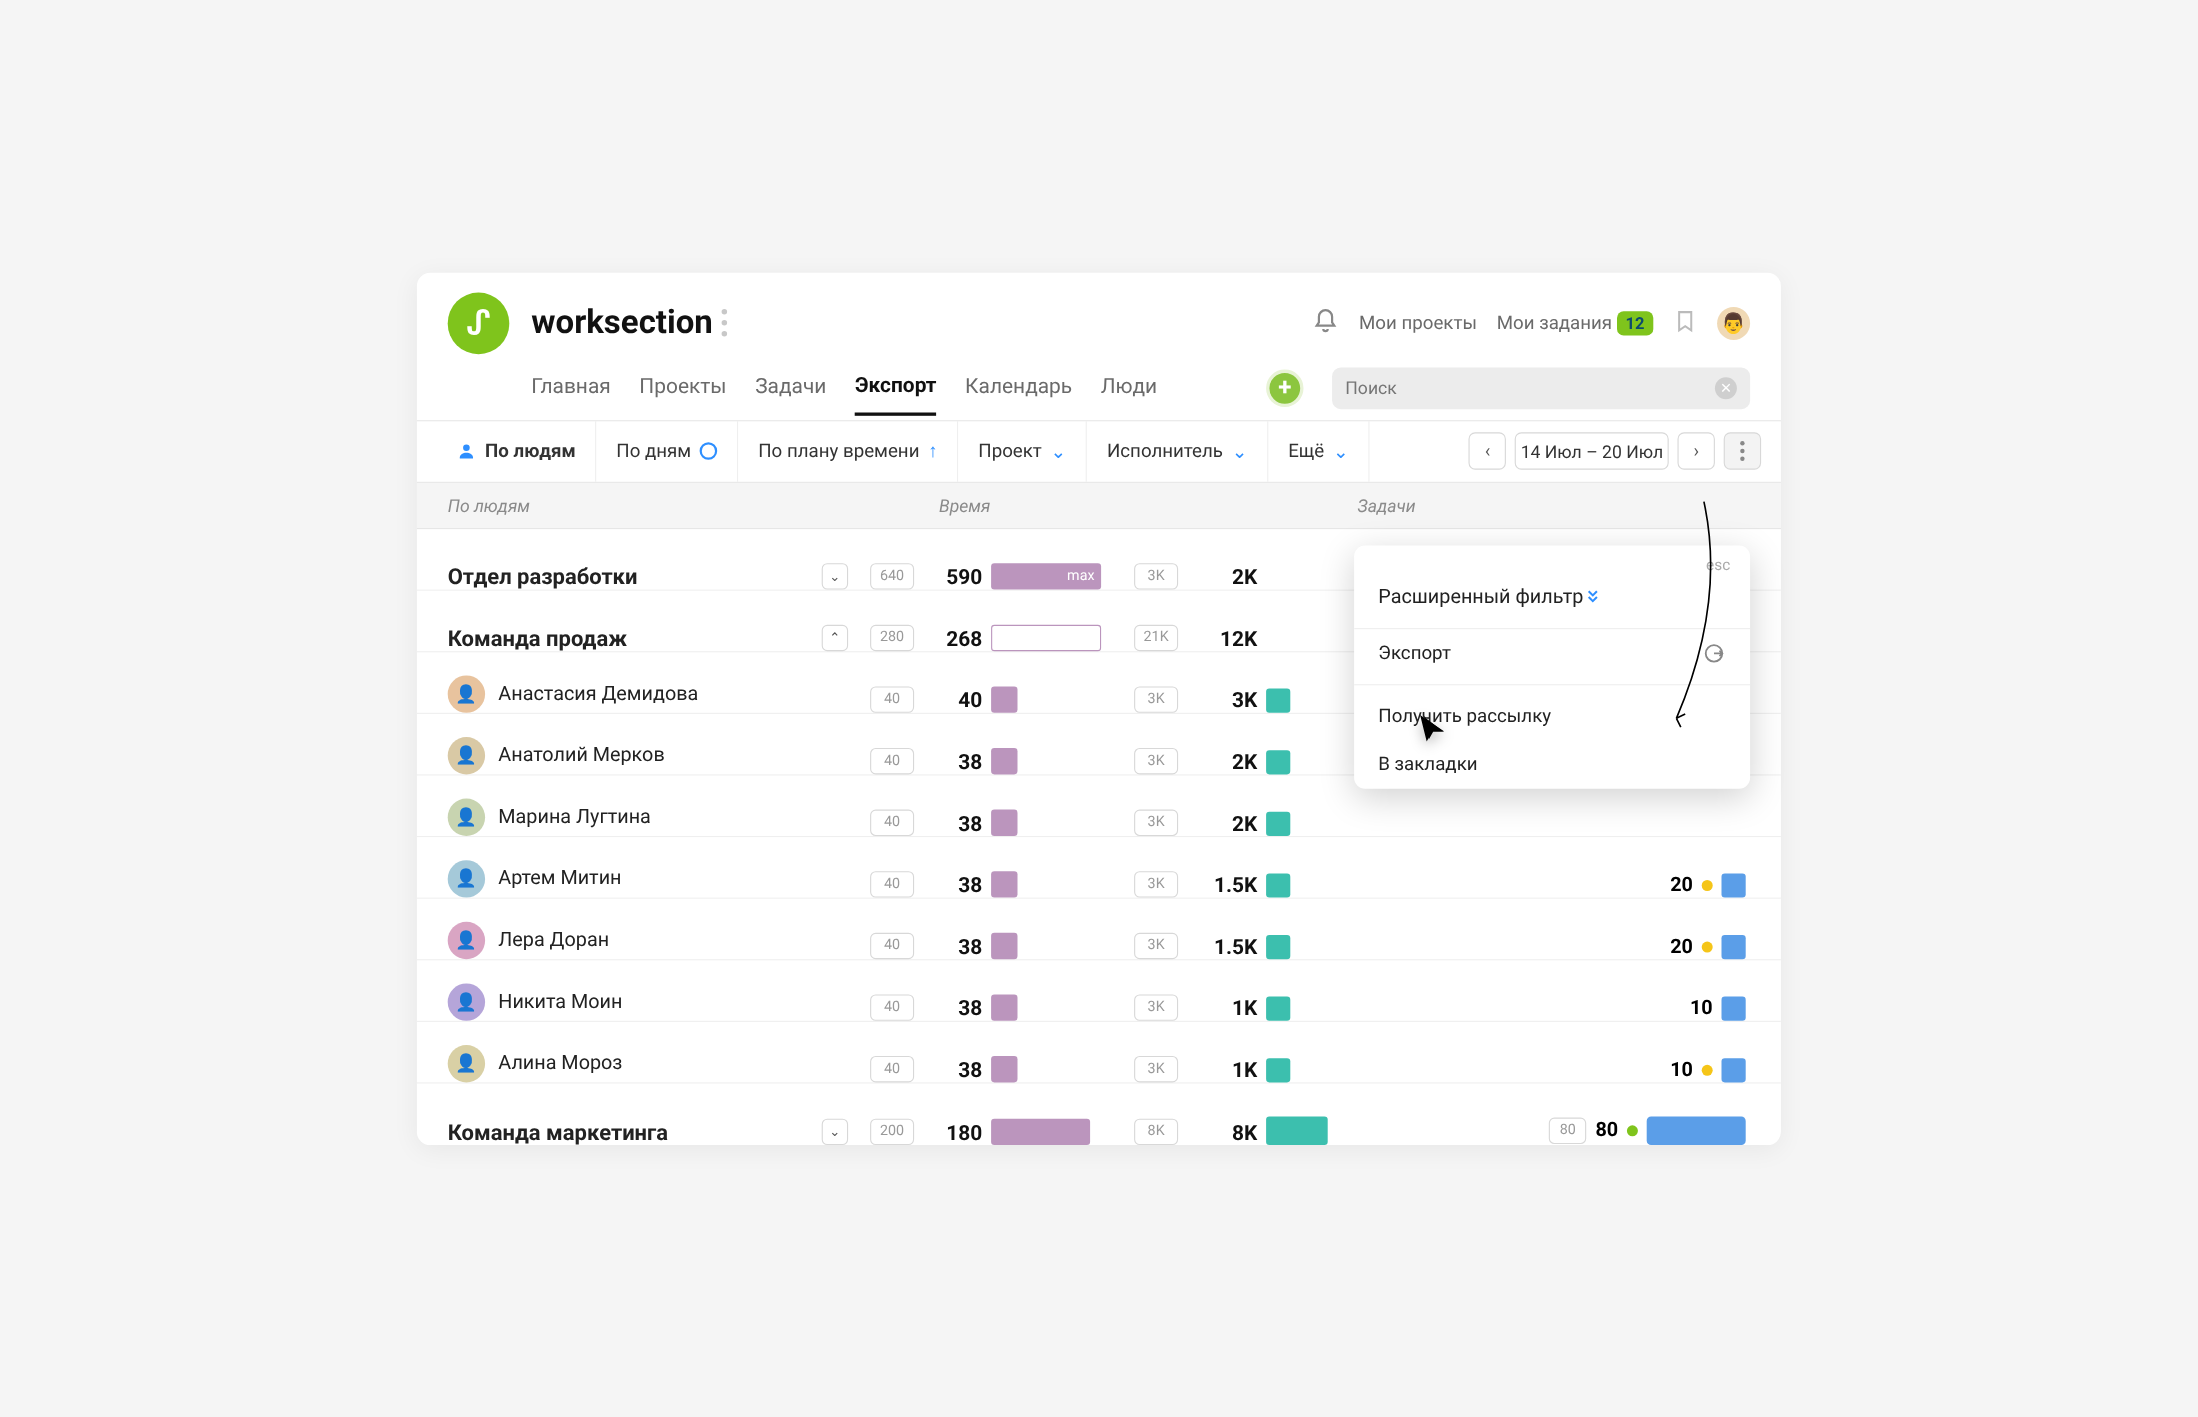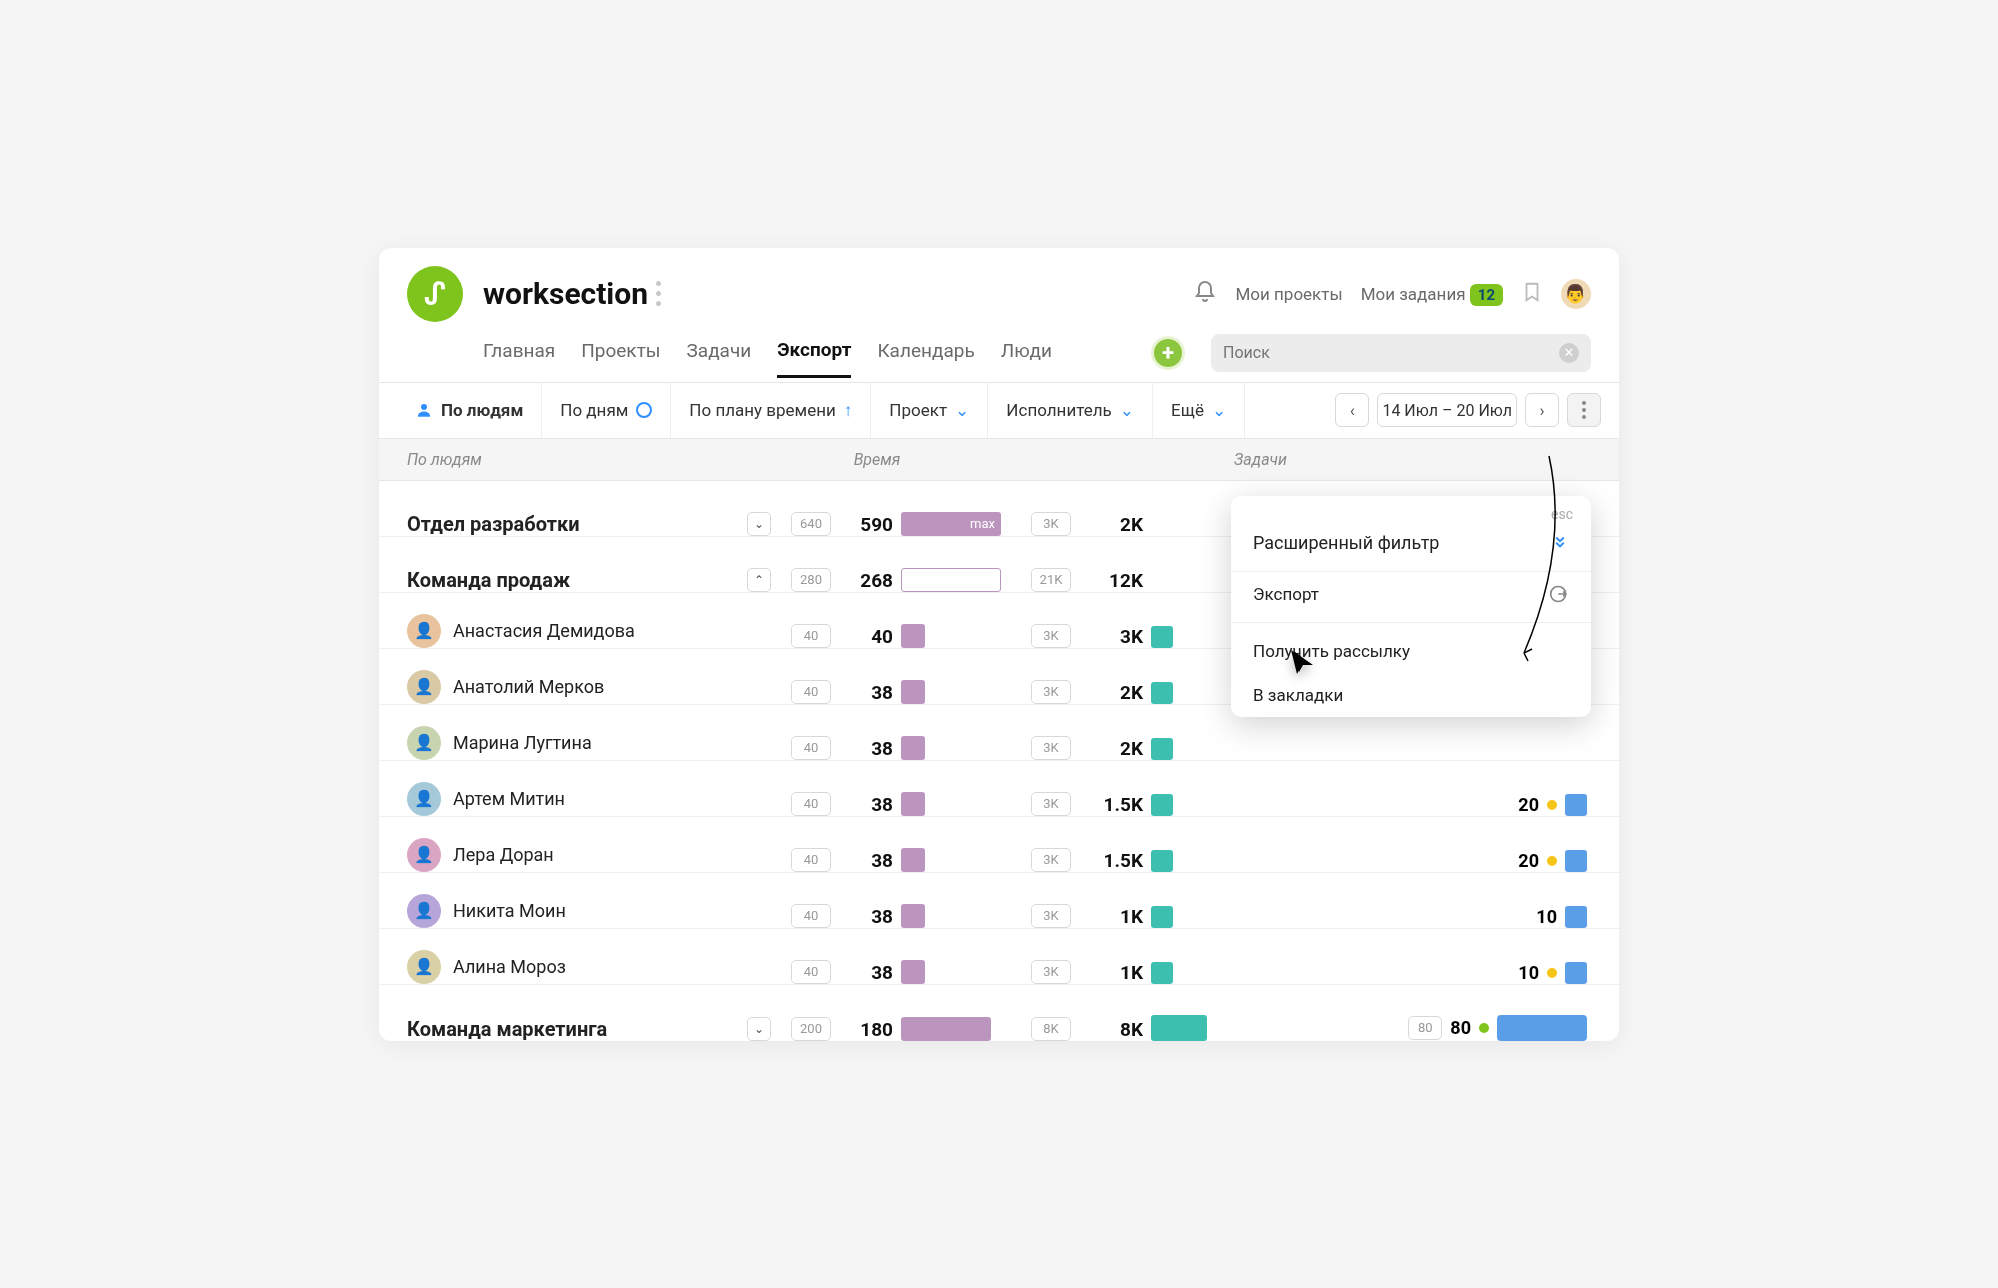--- a/index.html
+++ b/index.html
@@ -78,21 +78,21 @@
 .pval{font-weight:700;font-size:18px}
 .dot{width:10px;height:10px;border-radius:50%}
 .dy{background:#f5c518}.dg{background:#7fc41c}
 .blue-sq{width:22px;height:22px;border-radius:3px;background:#5b9ee8}
 .blue-lg{width:56px;height:26px;border-radius:4px;background:#6cb0f5;display:flex;align-items:center;justify-content:center;color:#fff;font-size:13px}
 .teal-lg{width:56px;height:26px;border-radius:3px;background:#3cbfae}
 
 
 .popup{position:absolute;top:248px;right:28px;width:360px;background:#fff;border-radius:10px;box-shadow:0 8px 32px rgba(0,0,0,.18);overflow:hidden;z-index:20}
 .p-esc{text-align:right;padding:10px 18px 0 0;color:#aaa;font-size:14px}
-.p-head{padding:10px 22px 18px 22px;display:flex;align-items:center;justify-content:space-between;font-size:18px;color:#222;border-bottom:1px solid #eee}
+.p-head{padding:10px 22px 18px 22px;display:flex;align-items:center;font-size:18px;color:#222;border-bottom:1px solid #eee}
 .p-head svg{width:18px;height:18px;stroke:#2e8fff;fill:none;stroke-width:2.5}
 .p-item{padding:12px 22px;display:flex;align-items:center;justify-content:space-between;font-size:17px;color:#222;cursor:pointer}
 .p-item.hl{background:#d8ebff}
 .p-item svg{width:20px;height:20px;stroke:#888;fill:none;stroke-width:2}
 .p-item.hl svg{stroke:#2e8fff}
 .p-sep{height:1px;background:#eee;margin:6px 0}
 
 .cursor{position:absolute;top:400px;right:300px;z-index:30;pointer-events:none}
 .cursor svg{width:32px;height:32px;filter:drop-shadow(0 4px 6px rgba(0,0,0,.3))}
 

